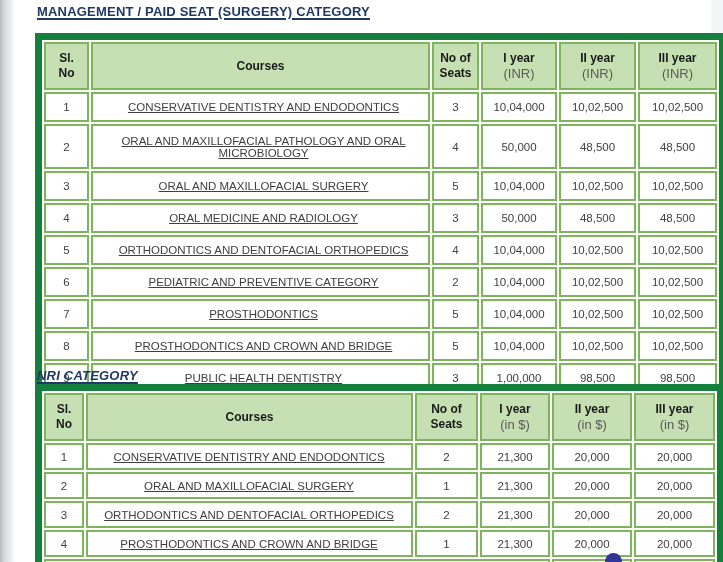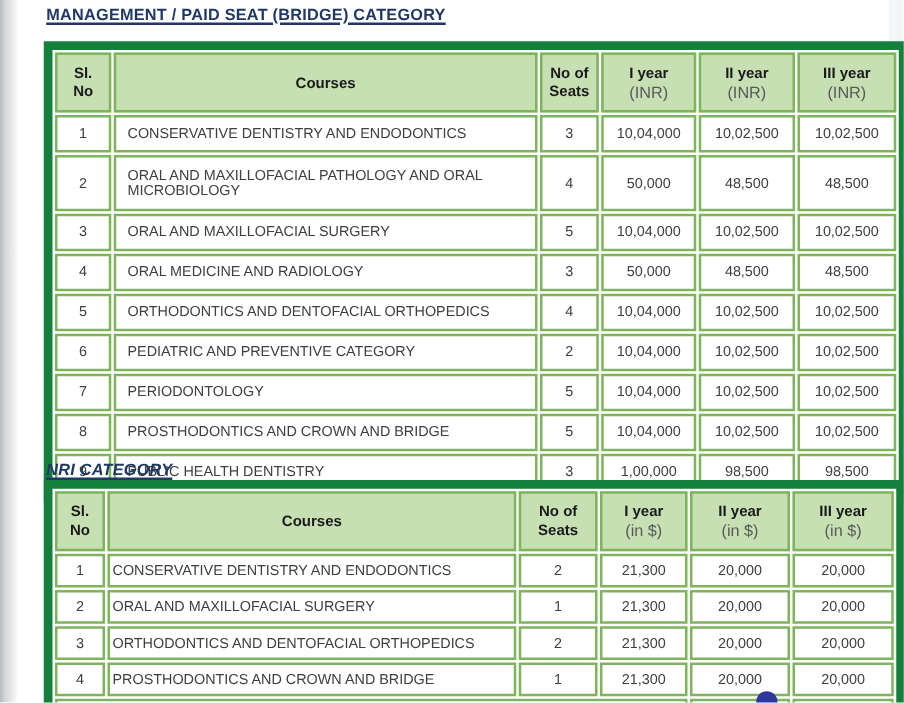--- a/index.html
+++ b/index.html
@@ -37,21 +37,21 @@
     background:#c6e0b4;color:#1a1a1a;font-size:12px;font-weight:bold;
     text-align:center;vertical-align:middle;padding:1px 2px;
   }
   th .hl{display:block;line-height:15px;}
   th .unit{font-weight:normal;color:#595959;font-size:13px;}
   td{
     color:#3f3f3f;font-size:11.5px;background:#ffffff;
     vertical-align:middle;padding:1px 3px;
   }
   td.c-sl,td.c-num{text-align:center;}
-  td.c-course{text-align:left;}
+  td.c-course{text-align:center;text-decoration:underline;}
   #table-management td.c-course{padding-left:9px;}
   #table-nri td.c-course{padding-left:2px;}
   #table-management th.h-head{height:42px;}
   #table-management tr.single td{height:24px;}
   #table-management tr.double td{height:39px;}
   #table-nri th.h-head{height:42px;}
   #table-nri tr.single td{height:21px;}
   td.foot{
     font-style:italic;text-align:left;color:#333333;height:19px;
     font-size:12px;padding-left:2px;
@@ -60,21 +60,21 @@
     position:absolute;left:605px;top:553px;width:17px;height:17px;
     border-radius:50%;background:#2f3699;
   }
 </style>
 </head>
 <body>
 
 <div class="left-edge"></div>
 <div class="right-edge"></div>
 
-<div id="heading-management" class="heading">MANAGEMENT / PAID SEAT (BRIDGE) CATEGORY</div>
+<div id="heading-management" class="heading">MANAGEMENT / PAID SEAT (SURGERY) CATEGORY</div>
 
 <table id="table-management" class="fees">
   <colgroup>
     <col style="width:45px">
       <col style="width:339px">
       <col style="width:47px">
     <col style="width:76px">
       <col style="width:77px">
       <col style="width:79px">
   </colgroup>
@@ -147,21 +147,21 @@
   <tr class="single">
     <td class="c-sl">6</td>
     <td class="c-course">PEDIATRIC AND PREVENTIVE CATEGORY</td>
     <td class="c-num">2</td>
     <td class="c-num">10,04,000</td>
     <td class="c-num">10,02,500</td>
     <td class="c-num">10,02,500</td>
   </tr>
   <tr class="single">
     <td class="c-sl">7</td>
-    <td class="c-course">PERIODONTOLOGY</td>
+    <td class="c-course">PROSTHODONTICS</td>
     <td class="c-num">5</td>
     <td class="c-num">10,04,000</td>
     <td class="c-num">10,02,500</td>
     <td class="c-num">10,02,500</td>
   </tr>
   <tr class="single">
     <td class="c-sl">8</td>
     <td class="c-course">PROSTHODONTICS AND CROWN AND BRIDGE</td>
     <td class="c-num">5</td>
     <td class="c-num">10,04,000</td>

